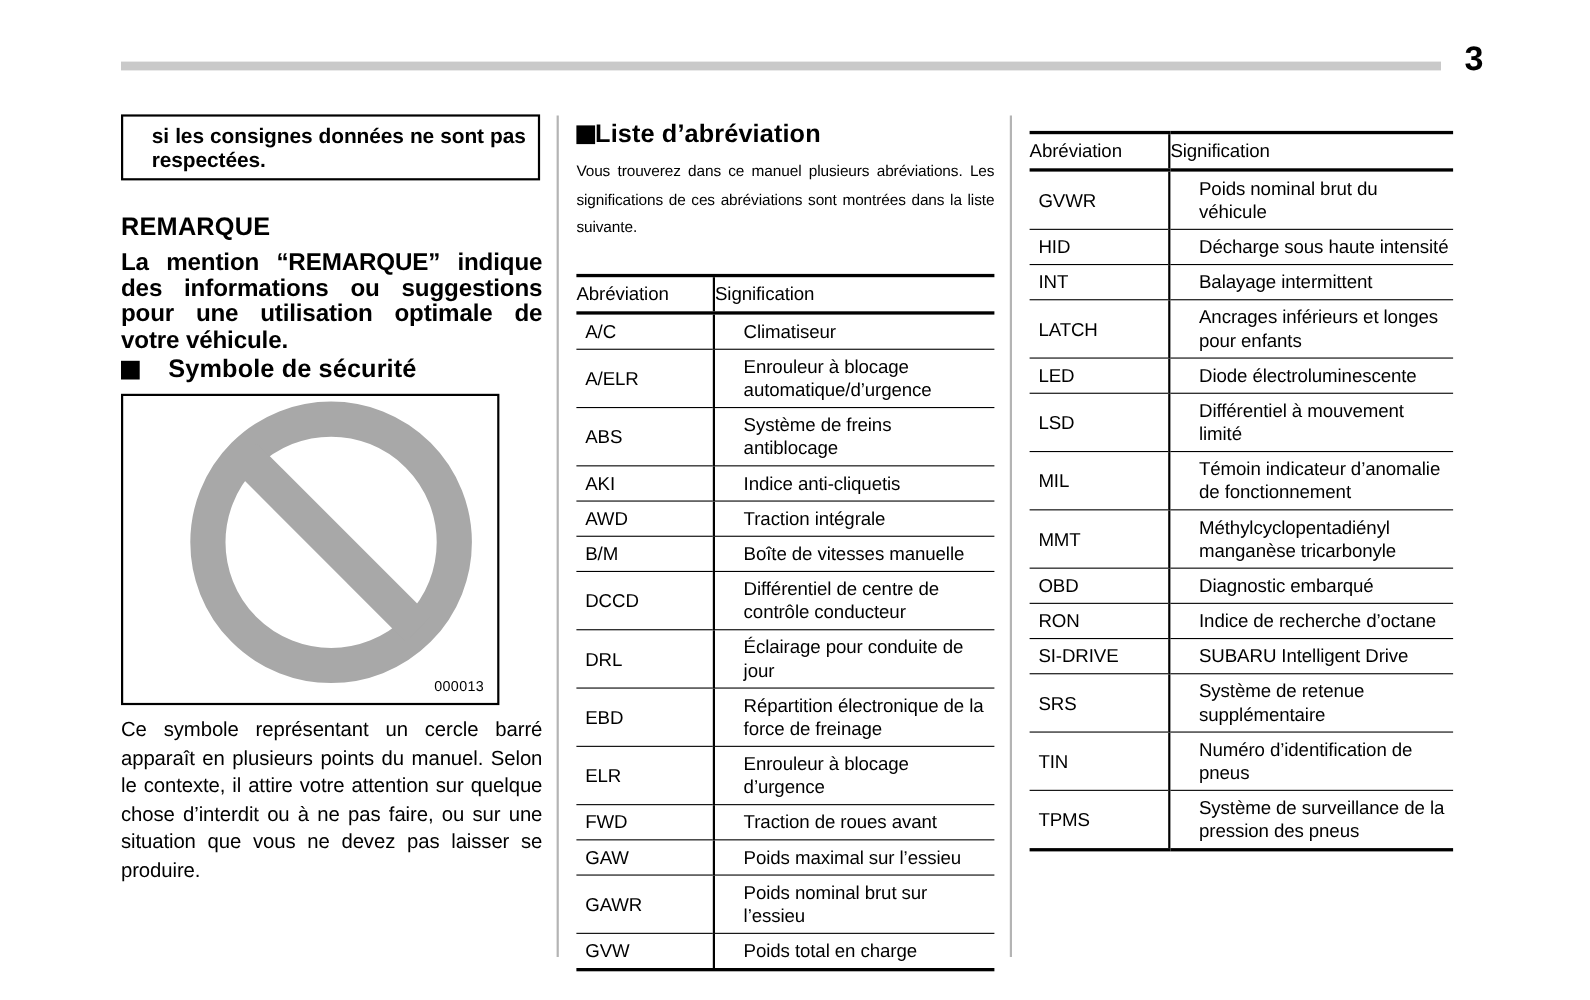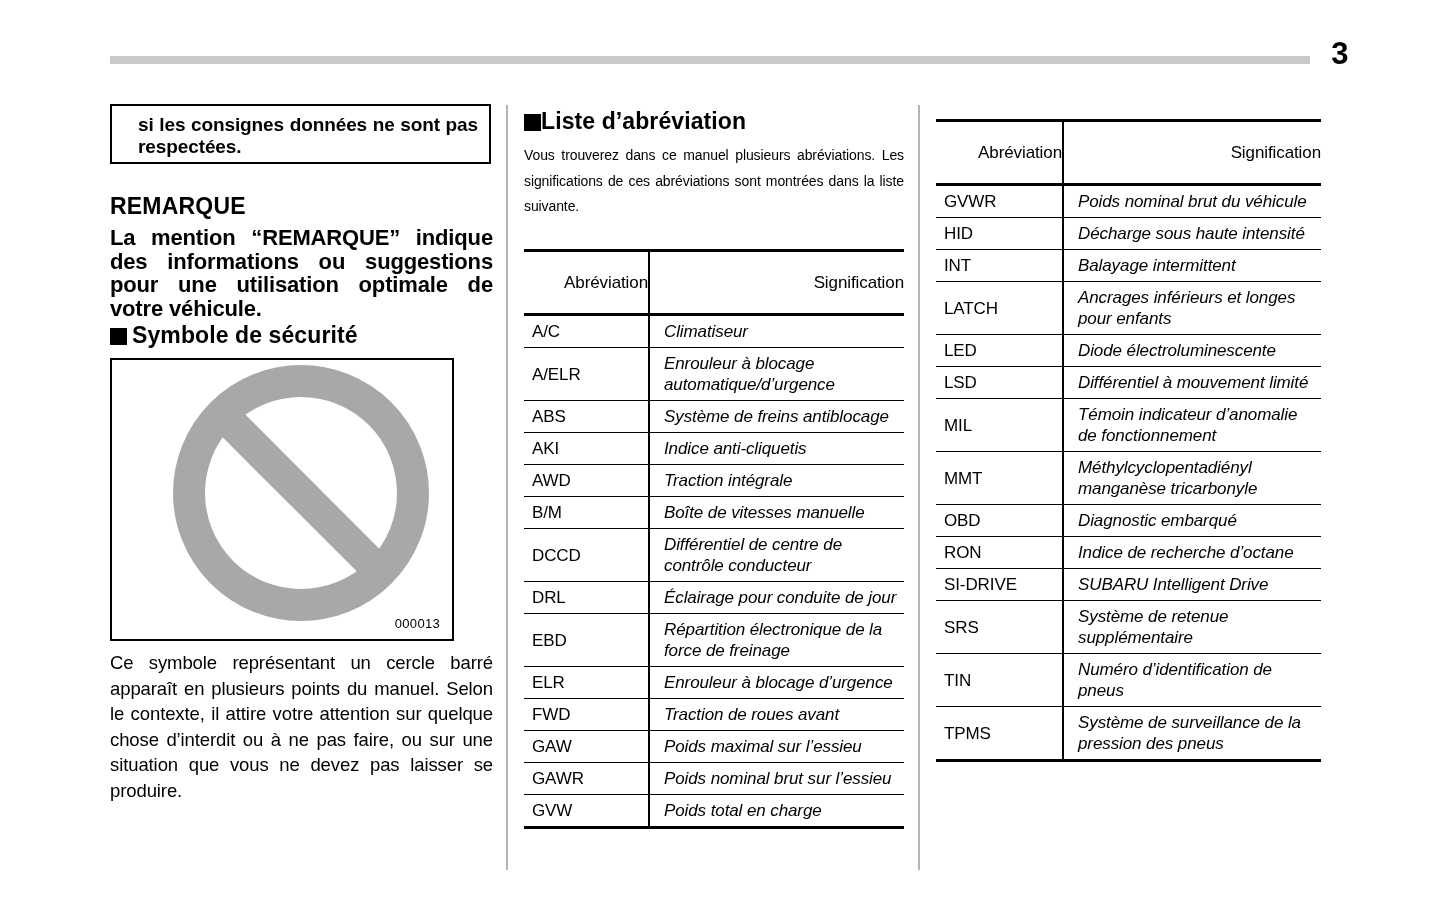--- a/index.html
+++ b/index.html
@@ -86,21 +86,21 @@
     text-align-last: left;
     letter-spacing: -0.15px;
   }
 
   .sec-heading {
     position: absolute;
     left: 110px;
     top: 322px;
     display: flex;
     align-items: center;
-    gap: 5px;
+    gap: 26px;
   }
   .sec-heading .bullet-square {
     width: 17px;
     height: 17px;
     background: #000;
     display: inline-block;
     margin-top: 2px;
   }
   .sec-heading .sec-heading-text {
     font-size: 23px;
@@ -185,39 +185,38 @@
     font-size: 17px;
     font-weight: normal;
     text-align: left;
     vertical-align: middle;
     line-height: 21px;
     padding: 5px 0 5px 7px;
     border-bottom: 1.5px solid #000;
     letter-spacing: -0.1px;
   }
   table.abbr-table th {
-    text-align: right;
+    text-align: left;
     border-top: 3px solid #000;
     border-bottom: 3px solid #000;
-    padding: 20px 0;
+    padding: 5px 0;
   }
   table.abbr-table th.col-abbr { width: 124px; }
   table.abbr-table.right th.col-abbr { width: 126px; }
   table.abbr-table td.cell-abbr {
     border-right: 2px solid #000;
     padding-left: 8px;
     margin-top: 11px;
   }
   table.abbr-table th.col-abbr {
     border-right: 2px solid #000;
   }
   table.abbr-table td.cell-mean {
-    padding-left: 14px;
+    padding-left: 26px;
     padding-right: 4px;
-    font-style: italic;
   }
   table.abbr-table tr:last-child td {
     border-bottom: 3px solid #000;
   }
 </style>
 </head>
 <body>
 
 <div class="header-rule"></div>
 <div class="page-number">3</div>

